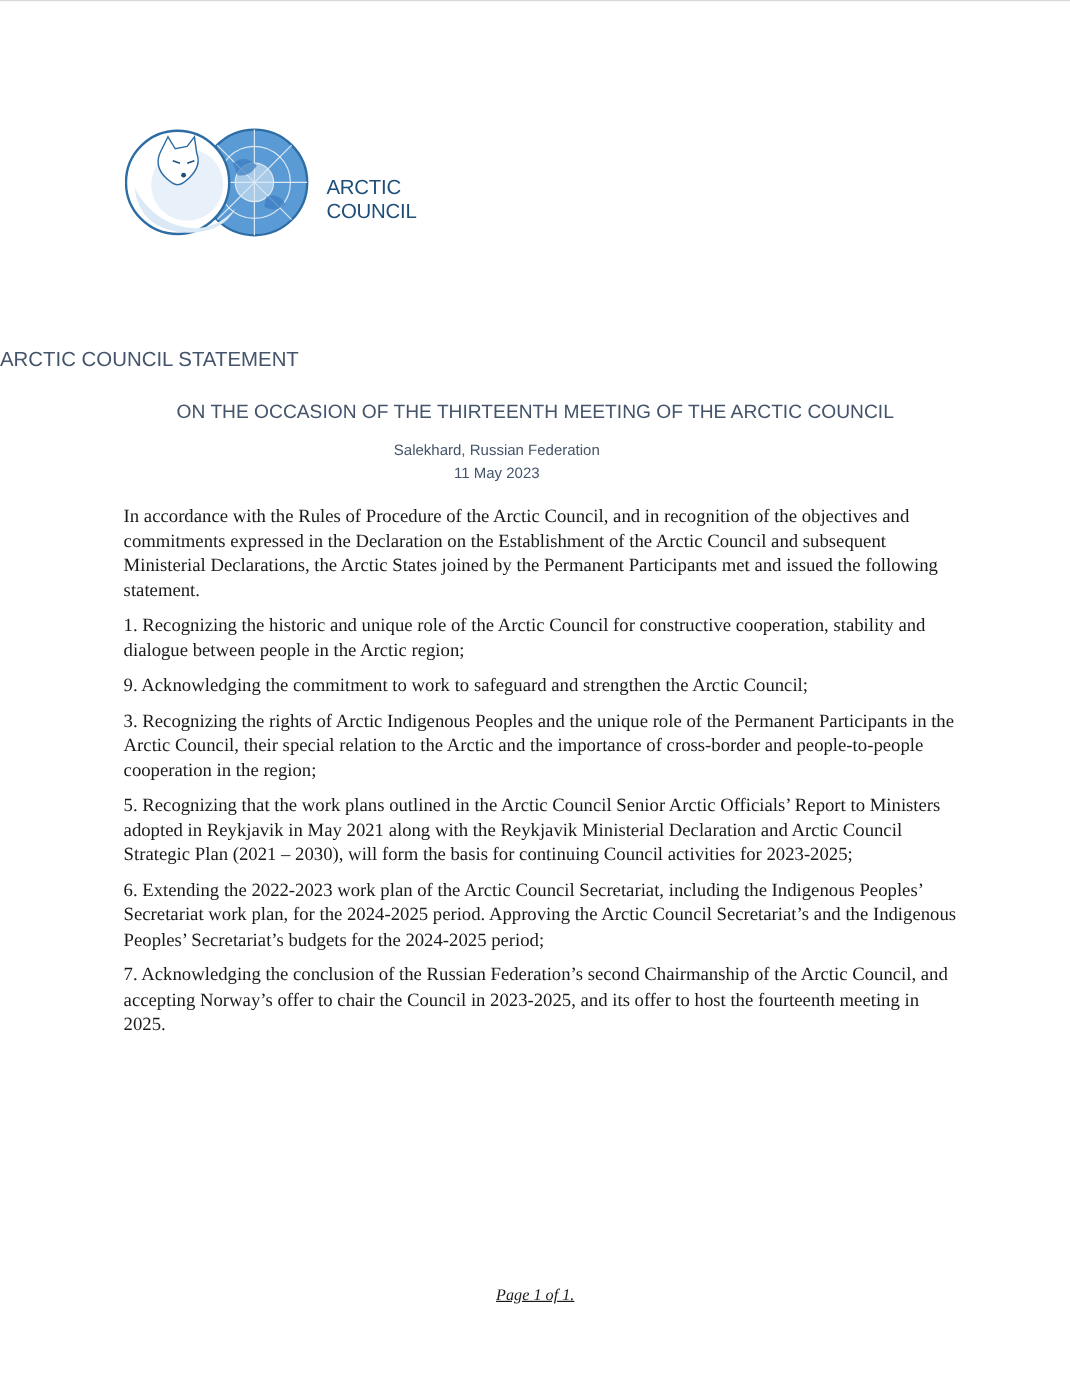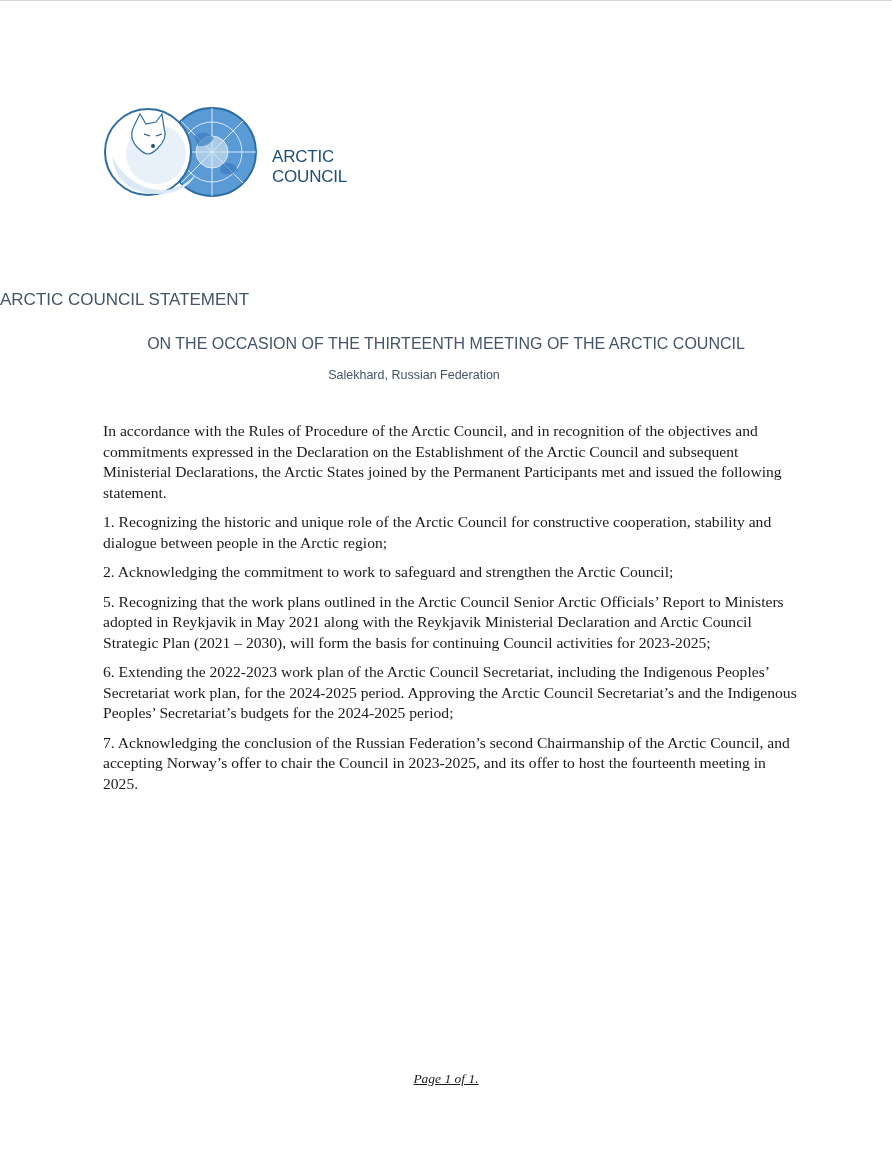--- a/index.html
+++ b/index.html
@@ -41,24 +41,26 @@
     <path d="M40 28 l6 2 M52 30 l6 -2" stroke="#1f4e79" stroke-width="1.3"></path>
     <circle cx="49" cy="40" r="2" fill="#1f4e79"></circle>
   </svg>
   <div class="logo-text">ARCTIC COUNCIL</div>
 </div>
 
 <div class="title">ARCTIC COUNCIL STATEMENT</div>
 <div class="subtitle">ON THE OCCASION OF THE THIRTEENTH MEETING OF THE ARCTIC COUNCIL</div>
 <div class="place">
   <div>Salekhard, Russian Federation</div>
+  <div>11 May 2023</div>
 </div>
 
 <div class="body">
   <p>In accordance with the Rules of Procedure of the Arctic Council, and in recognition of the objectives and commitments expressed in the Declaration on the Establishment of the Arctic Council and subsequent Ministerial Declarations, the Arctic States joined by the Permanent Participants met and issued the following statement.</p>
   <p>1. Recognizing the historic and unique role of the Arctic Council for constructive cooperation, stability and dialogue between people in the Arctic region;</p>
-  <p>2. Acknowledging the commitment to work to safeguard and strengthen the Arctic Council;</p>
+  <p>9. Acknowledging the commitment to work to safeguard and strengthen the Arctic Council;</p>
+  <p>3. Recognizing the rights of Arctic Indigenous Peoples and the unique role of the Permanent Participants in the Arctic Council, their special relation to the Arctic and the importance of cross-border and people-to-people cooperation in the region;</p>
   <p>5. Recognizing that the work plans outlined in the Arctic Council Senior Arctic Officials’ Report to Ministers adopted in Reykjavik in May 2021 along with the Reykjavik Ministerial Declaration and Arctic Council Strategic Plan (2021 – 2030), will form the basis for continuing Council activities for 2023-2025;</p>
   <p>6. Extending the 2022-2023 work plan of the Arctic Council Secretariat, including the Indigenous Peoples’ Secretariat work plan, for the 2024-2025 period. Approving the Arctic Council Secretariat’s and the Indigenous Peoples’ Secretariat’s budgets for the 2024-2025 period;</p>
   <p>7. Acknowledging the conclusion of the Russian Federation’s second Chairmanship of the Arctic Council, and accepting Norway’s offer to chair the Council in 2023-2025, and its offer to host the fourteenth meeting in 2025.</p>
 </div>
 
 <div class="footer">Page 1 of 1.</div>
 
 </body></html>

